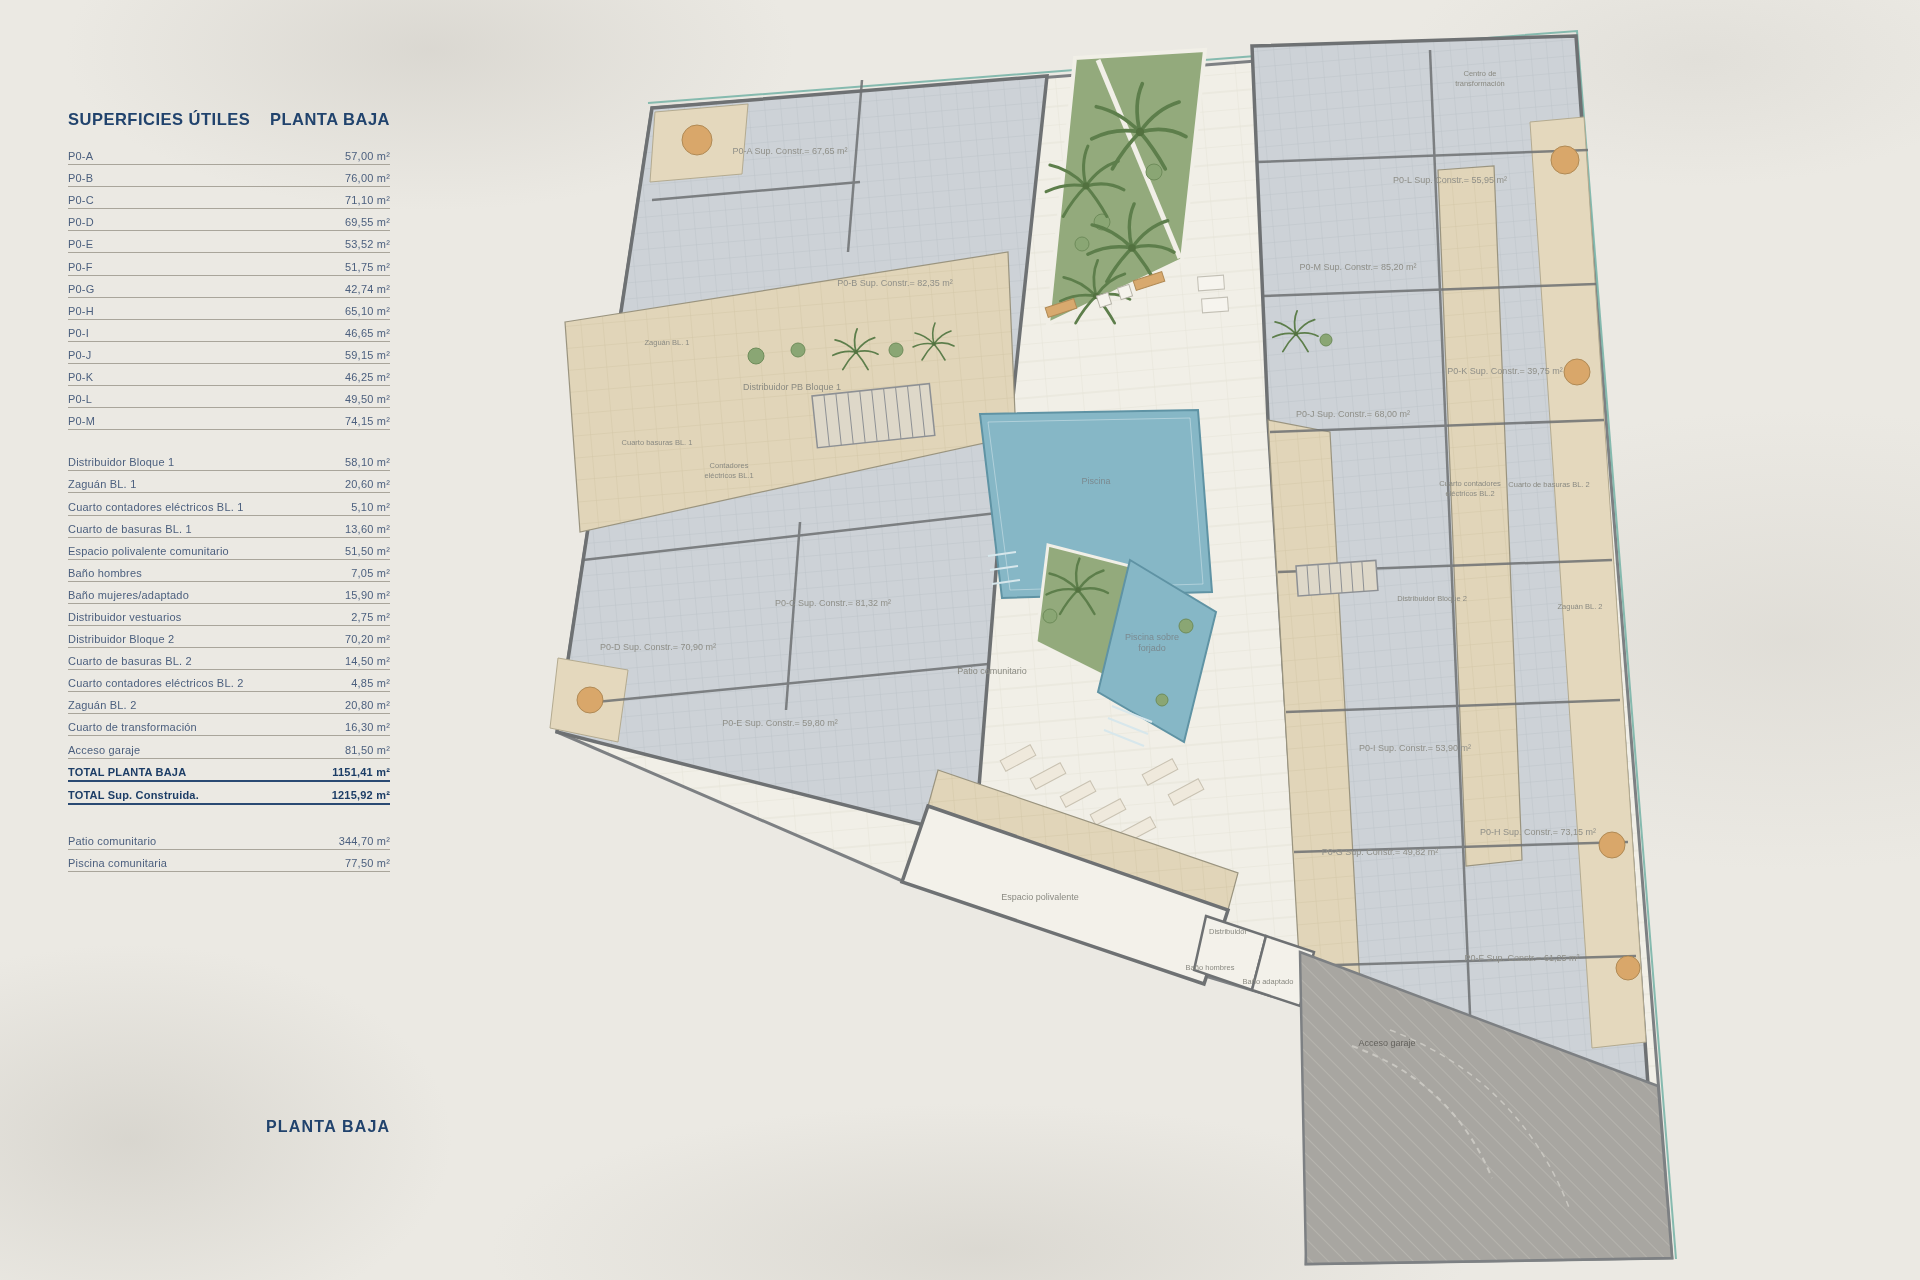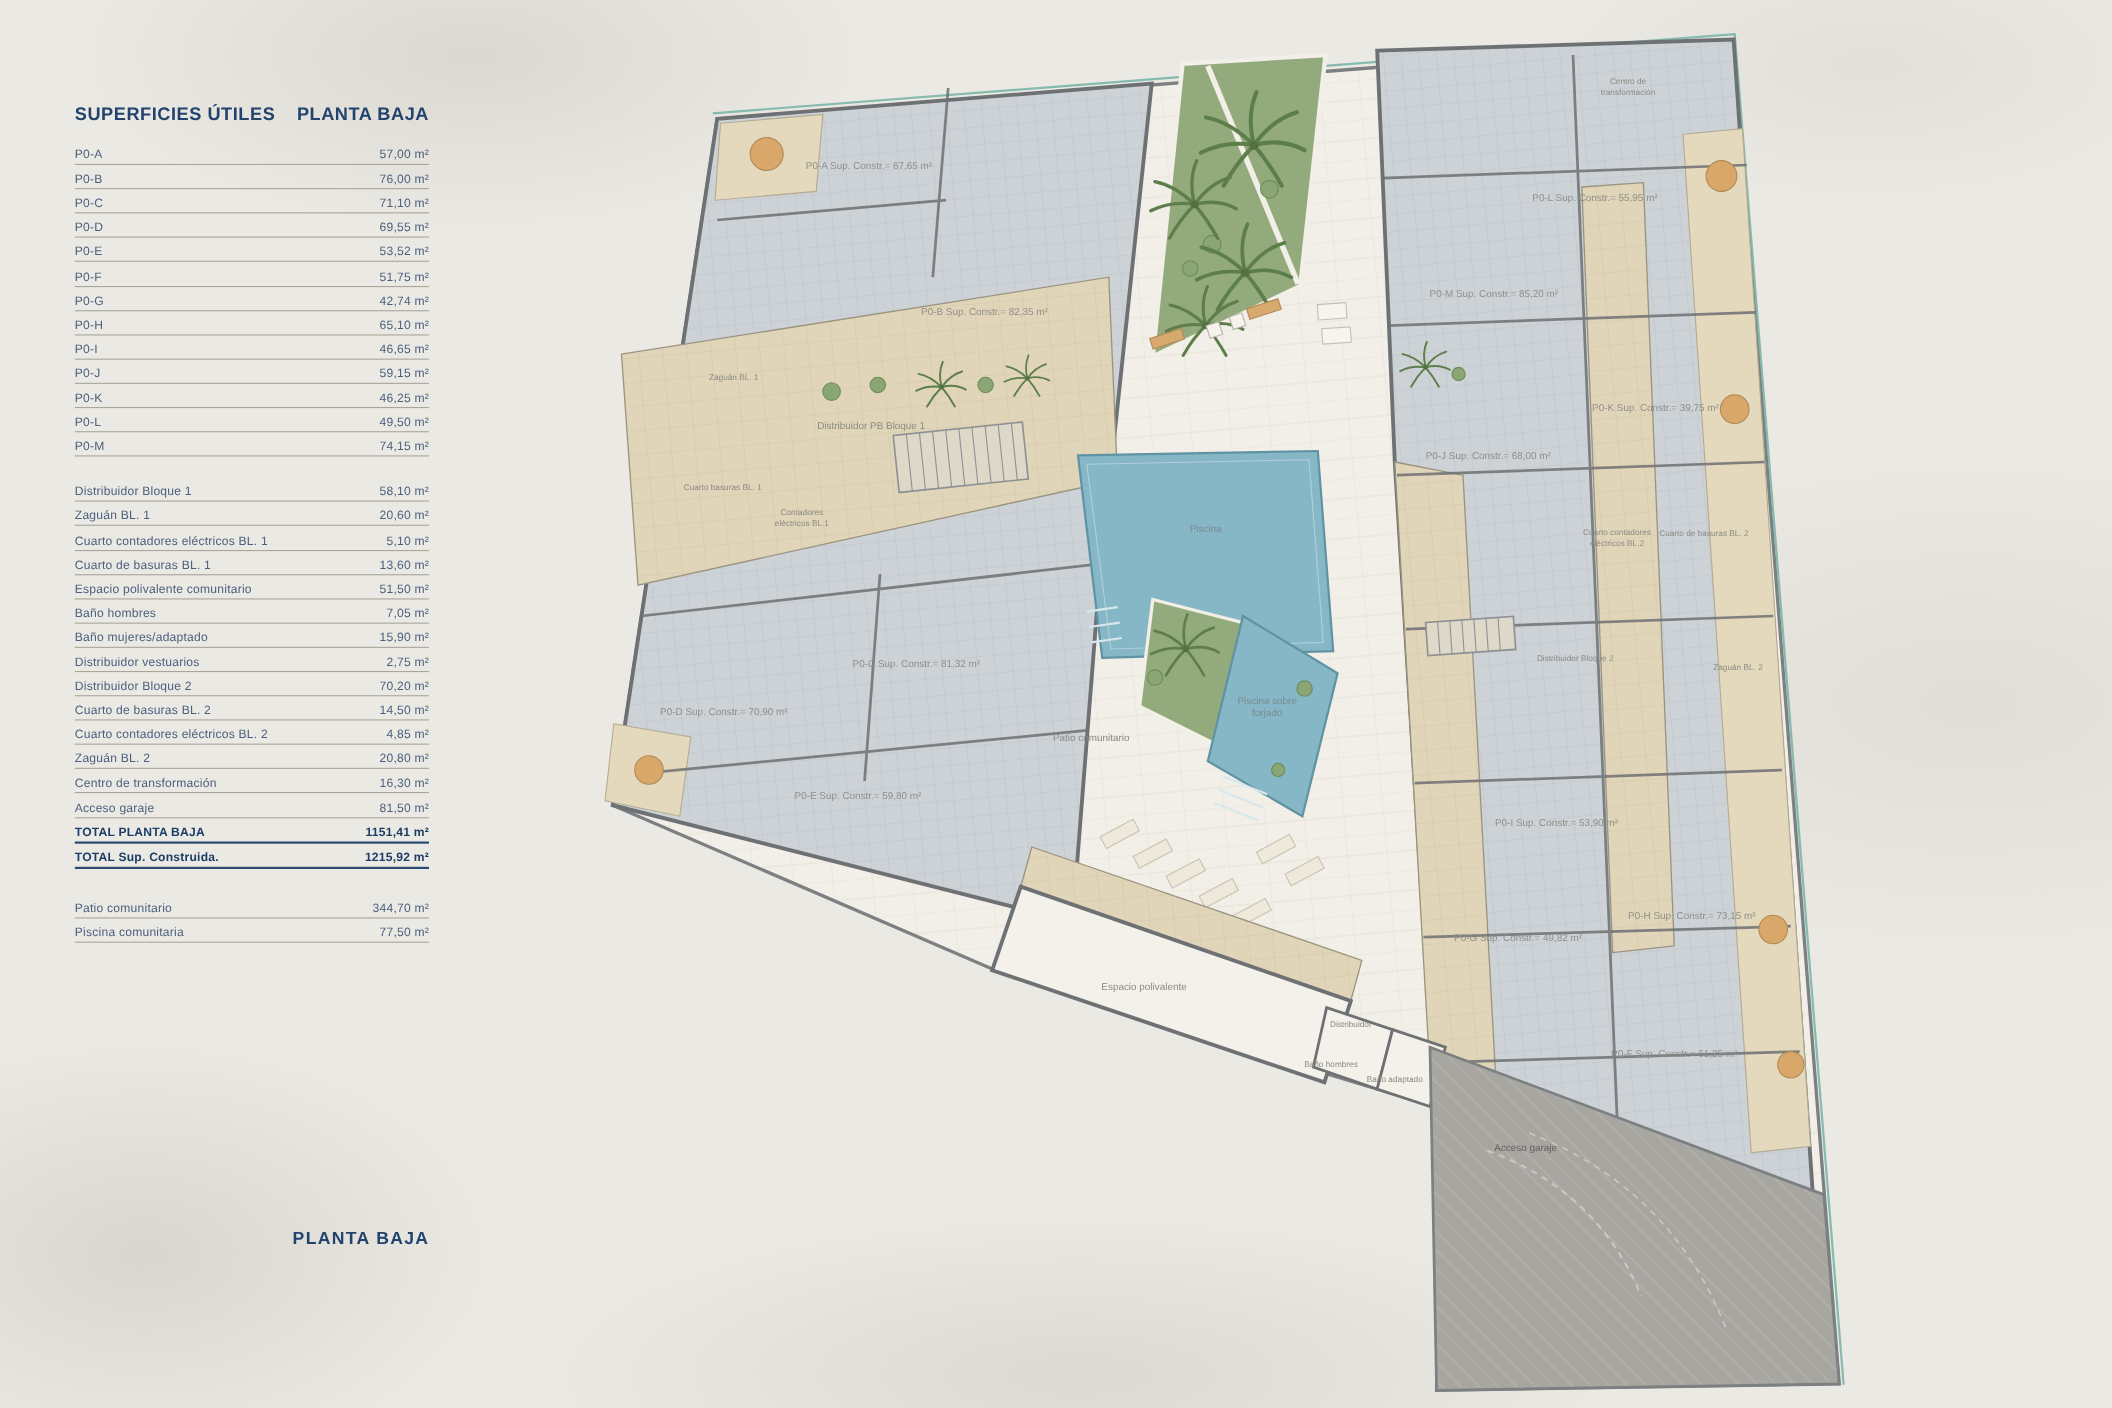--- a/index.html
+++ b/index.html
@@ -13,21 +13,21 @@
     background:
       radial-gradient(ellipse 520px 230px at 430px 50px, rgba(205,202,195,.55), transparent 70%),
       radial-gradient(ellipse 460px 280px at 130px 1140px, rgba(198,195,187,.5), transparent 70%),
       radial-gradient(ellipse 650px 320px at 1790px 640px, rgba(206,203,196,.38), transparent 72%),
       radial-gradient(ellipse 700px 210px at 980px 1250px, rgba(200,197,189,.45), transparent 70%),
       radial-gradient(ellipse 420px 180px at 1700px 60px, rgba(223,221,215,.8), transparent 70%),
       #ebe9e3;
   }
   svg{position:absolute;left:0;top:0;}
   
-  .panel{position:absolute;left:68px;top:95px;width:322px;}
+  .panel{position:absolute;left:68px;top:110px;width:322px;}
   .panel-head{display:flex;justify-content:space-between;align-items:baseline;
     color:#21436d;font-weight:bold;font-size:16.5px;letter-spacing:.5px;margin-bottom:14px;}
   .rows{width:100%;}
   .r{display:flex;justify-content:space-between;align-items:flex-end;
      height:21.1px;border-bottom:1px solid #a9a59b;
      font-size:11px;color:#4b5f7e;letter-spacing:.2px;}
   .r span{line-height:15px;}
   .commons{margin-top:19px;}
   .totals .r{color:#1c3d66;font-weight:bold;border-bottom:2px solid #2a4a73;gap:41px;}
   .extras{margin-top:23px;}
@@ -330,21 +330,21 @@
         </div>
       <div class="r">
           <span>Cuarto contadores eléctricos BL. 2</span>
           <span>4,85 m²</span>
         </div>
       <div class="r">
           <span>Zaguán BL. 2</span>
           <span>20,80 m²</span>
         </div>
       <div class="r">
-          <span>Centro de transformación</span>
+          <span>Cuarto de transformación</span>
           <span>16,30 m²</span>
         </div>
       <div class="r">
           <span>Acceso garaje</span>
           <span>81,50 m²</span>
         </div>
     </div>
 
     <div class="rows totals">
       <div class="r">

